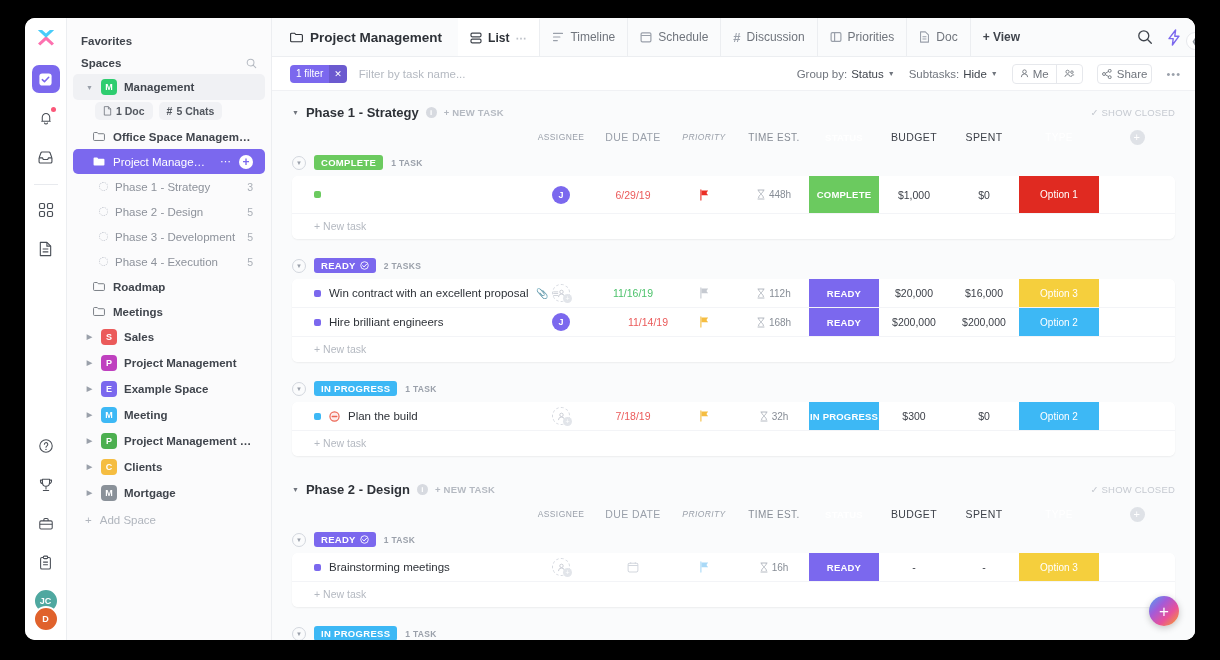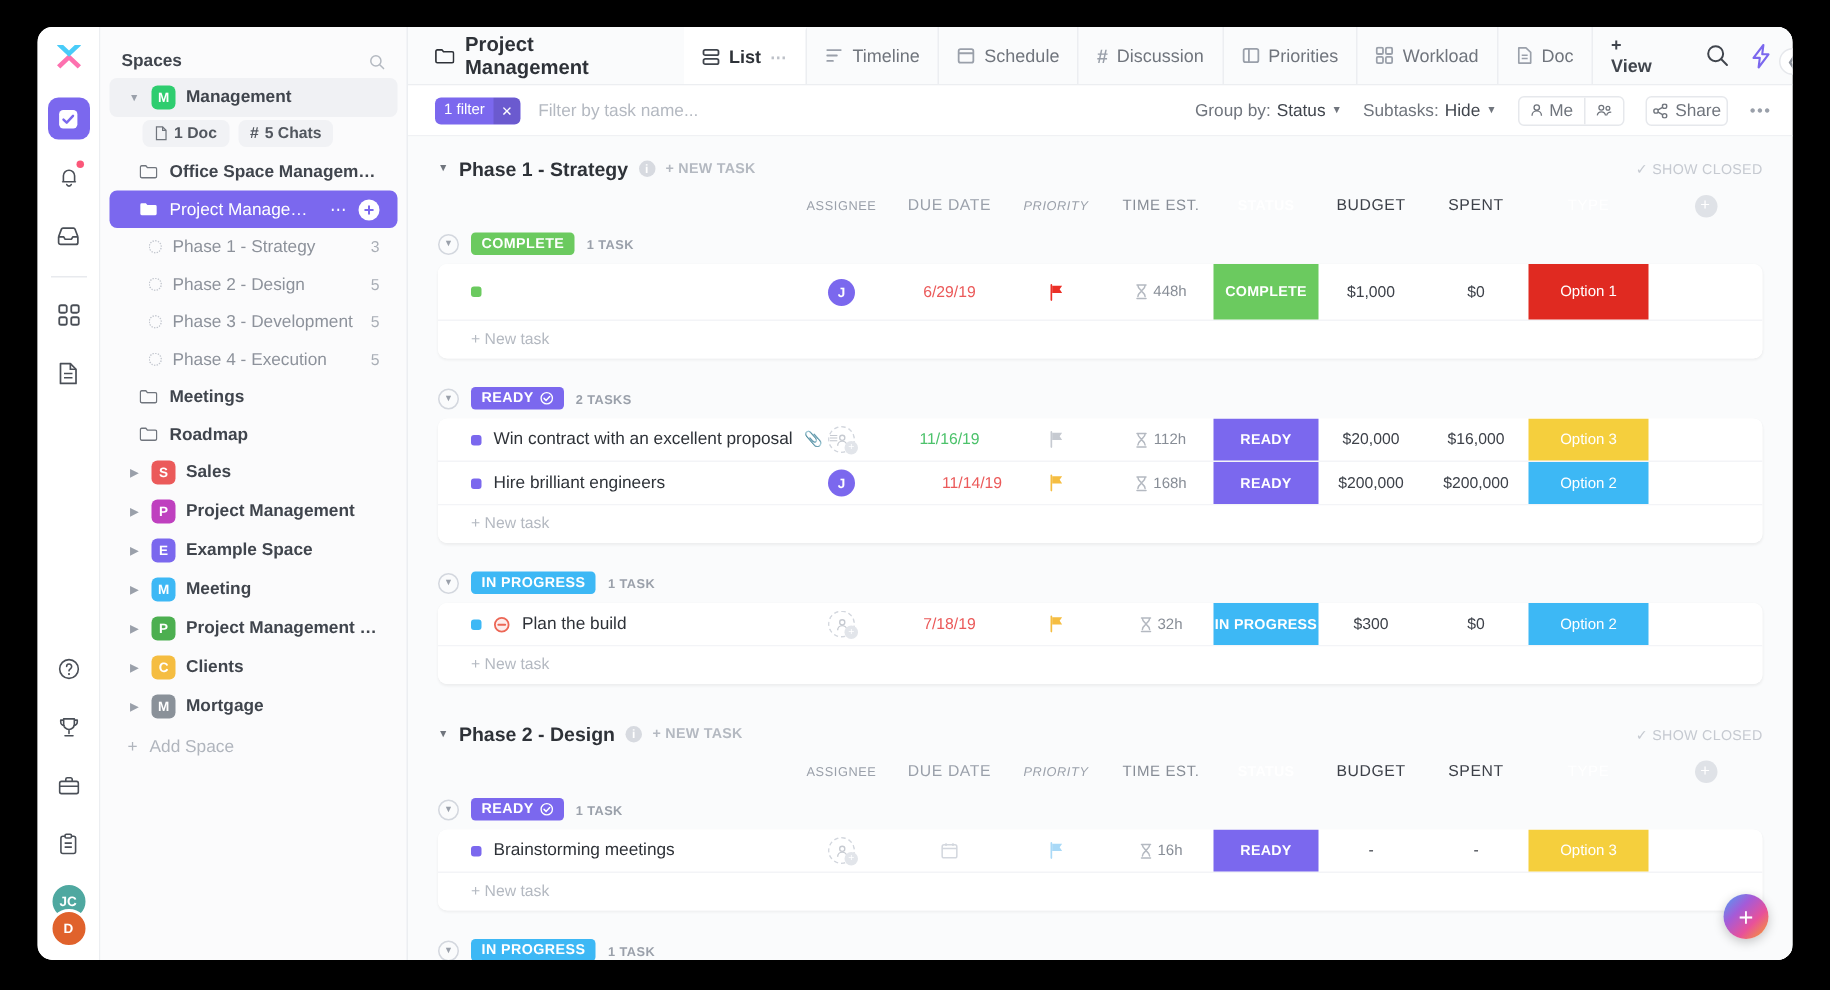--- a/index.html
+++ b/index.html
@@ -327,20 +327,23 @@
         </svg>
     </div>
     <div class="rail-avatars">
       <div class="avatar-rail" style="background:#4fa8a0">JC</div>
       <div class="avatar-rail two" style="background:#e0622c">D</div>
     </div>
   </div>
 
   <div class="sidebar">
     <div class="sb-head">
+      <span>Favorites</span>
+    </div>
+    <div class="sb-head">
       <span>Spaces</span>
       <span class="mag">
         <svg width="11" height="11" viewBox="0 0 12 12">
             <circle cx="5" cy="5" r="3.7" stroke="#b4b9c1" stroke-width="1.1" fill="none"></circle>
             <path d="M7.8 7.8L10.6 10.6" stroke="#b4b9c1" stroke-width="1.1" stroke-linecap="round"></path>
           </svg>
       </span>
     </div>
 
 
@@ -408,29 +411,29 @@
         <span class="sb-count">5</span>
       </div>
     </div>
 
     <div class="sb-row bold" style="padding-left:20px">
       <span class="folder">
         <svg width="12" height="11" viewBox="0 0 13 11">
             <path d="M.6 2.2A1 1 0 011.6 1.2h3l1.1 1.3h5.7a1 1 0 011 1v5.3a1 1 0 01-1 1H1.6a1 1 0 01-1-1z" stroke="#70757d" stroke-width="1" fill="none" stroke-linejoin="round"></path>
           </svg>
       </span>
-      <span class="sb-label">Meetings</span>
+      <span class="sb-label">Roadmap</span>
     </div>
     <div class="sb-row bold" style="padding-left:20px">
       <span class="folder">
         <svg width="12" height="11" viewBox="0 0 13 11">
             <path d="M.6 2.2A1 1 0 011.6 1.2h3l1.1 1.3h5.7a1 1 0 011 1v5.3a1 1 0 01-1 1H1.6a1 1 0 01-1-1z" stroke="#70757d" stroke-width="1" fill="none" stroke-linejoin="round"></path>
           </svg>
       </span>
-      <span class="sb-label">Roadmap</span>
+      <span class="sb-label">Meetings</span>
     </div>
 
     <div class="sb-row bold">
       <span class="caret">▶</span>
       <span class="sq" style="background:#eb5a5a">S</span>
       <span class="sb-label">Sales</span>
     </div>
     <div class="sb-row bold">
       <span class="caret">▶</span>
       <span class="sq" style="background:#bf40bf">P</span>
@@ -519,31 +522,20 @@
       <div class="tab">
         <span class="ic">
           <svg width="12" height="12" viewBox="0 0 12 12">
               <rect x="1.1" y="1.6" width="9.8" height="8.8" rx="1.3" stroke="#9aa0aa" stroke-width="1.2" fill="none"></rect>
               <path d="M4.6 1.6v8.8" stroke="#9aa0aa" stroke-width="1.2"></path>
             </svg>
         </span>
         <span>Priorities</span>
       </div>
 
-      <div class="tab">
-        <span class="ic">
-          <svg width="12" height="12" viewBox="0 0 12 12">
-              <rect x=".8" y=".8" width="4.2" height="4.2" rx=".9" stroke="#9aa0aa" stroke-width="1.2" fill="none"></rect>
-              <rect x="6.9" y=".8" width="4.2" height="4.2" rx=".9" stroke="#9aa0aa" stroke-width="1.2" fill="none"></rect>
-              <rect x=".8" y="6.9" width="4.2" height="4.2" rx=".9" stroke="#9aa0aa" stroke-width="1.2" fill="none"></rect>
-              <rect x="6.9" y="6.9" width="4.2" height="4.2" rx=".9" stroke="#9aa0aa" stroke-width="1.2" fill="none"></rect>
-            </svg>
-        </span>
-        <span>Workload</span>
-      </div>
 
       <div class="tab">
         <span class="ic">
           <svg width="11" height="12" viewBox="0 0 11 13">
               <path d="M1.2 1h5.2L9.8 4.2V12H1.2z" stroke="#9aa0aa" stroke-width="1.2" fill="none" stroke-linejoin="round"></path>
               <path d="M3.3 6.3h4.3M3.3 8.6h4.3" stroke="#9aa0aa" stroke-width="1.1"></path>
             </svg>
         </span>
         <span>Doc</span>
       </div>

